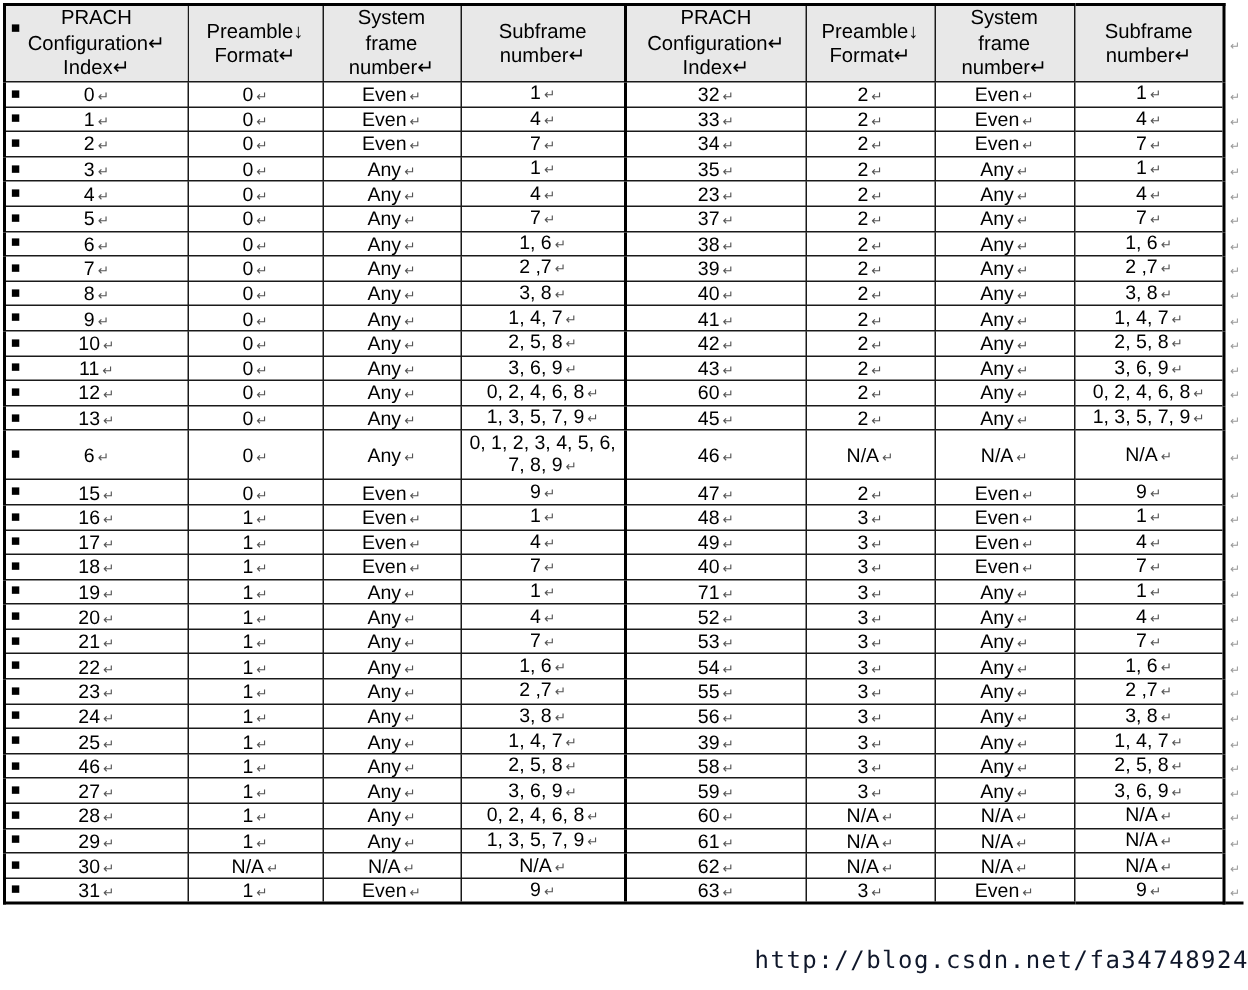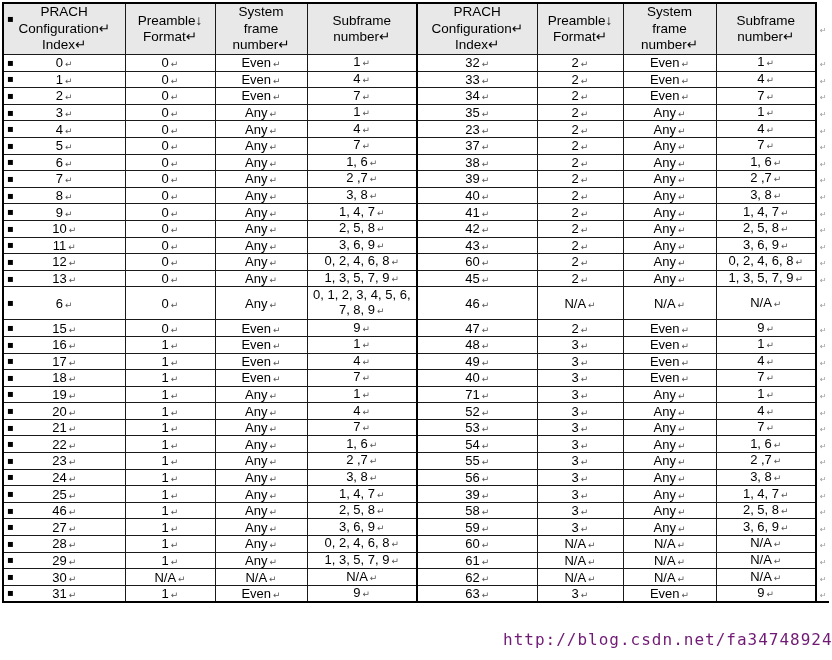--- a/index.html
+++ b/index.html
@@ -10,21 +10,21 @@
     overflow:hidden;
     font-family:"Liberation Sans", sans-serif;
   }
   .watermark{
     position:absolute;
     left:503px;top:630px;
     z-index:0;
     font-family:"DejaVu Sans Mono", monospace;
     font-size:16px;
     letter-spacing:1px;
-    color:#701a75;
+    color:#0f172a;
     white-space:nowrap;
     pointer-events:none;
   }
   table.doc{
     position:absolute;left:2px;top:2px;
     z-index:1;
     width:826px;
     border-collapse:collapse;
     table-layout:fixed;
   }

